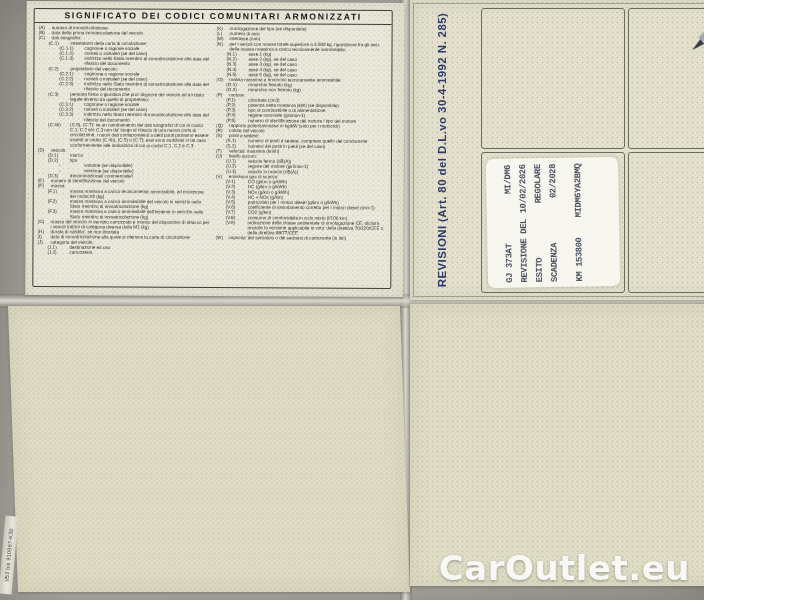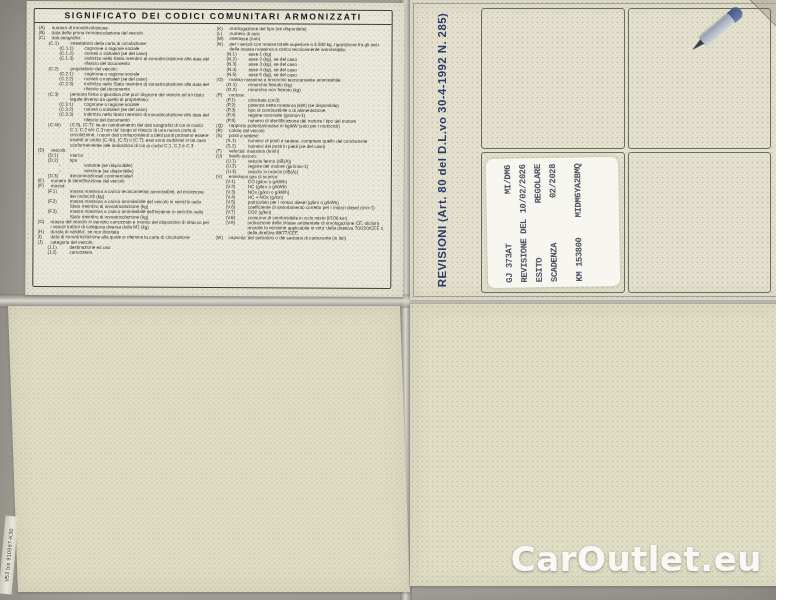--- a/index.html
+++ b/index.html
@@ -1,17 +1,17 @@
 <!DOCTYPE html>
 <html><head>
 <meta charset="utf-8">
 <style>
   html,body{margin:0;padding:0;}
   #photo{
-    position:relative; width:776px; height:600px; overflow:hidden;
+    position:relative; width:704px; height:600px; overflow:hidden;
     background:linear-gradient(105deg,#96928b,#b2aea7 28%,#aca8a1 62%,#9d9992);
     font-family:"Liberation Sans",sans-serif;
     box-shadow:inset 0 0 60px rgba(40,38,35,.25);
   }
   
   .crease-v{position:absolute;left:400px;top:0;width:12px;height:600px;
     background:linear-gradient(90deg,rgba(90,85,78,.35),#d9d6cd 45%,rgba(90,85,78,.35));}
   .crease-h{position:absolute;left:0;top:294px;width:800px;height:14px;
     background:linear-gradient(180deg,rgba(90,85,78,.3),#d9d6cd 48%,rgba(90,85,78,.35));}
   
@@ -64,21 +64,21 @@
   #pen .body{position:absolute;left:12px;top:1px;width:38px;height:11px;border-radius:2px;
     background:linear-gradient(180deg,#cdd2db,#949db1);box-shadow:0 1px 2px rgba(0,0,0,.25);}
   #pen .tip{position:absolute;left:50px;top:3.5px;width:0;height:0;
     border-left:13px solid #3a3f48;border-top:3.5px solid transparent;border-bottom:3.5px solid transparent;}
   
   #edge-strip{position:absolute;left:2px;top:516px;width:13px;height:78px;
     background:linear-gradient(90deg,#c9c6bb,#e9e7dd 60%,#d4d1c6);transform:rotate(5deg);}
   #edge-code{position:absolute;left:50%;top:50%;transform:translate(-50%,-50%) rotate(-90deg) scale(.62);
     white-space:nowrap;font-size:9px;color:#3c3c3c;letter-spacing:.3px;}
   
-  #watermark{position:absolute;right:14px;bottom:21px;font-size:34px;font-weight:bold;
+  #watermark{position:absolute;right:14px;bottom:12px;font-size:34px;font-weight:bold;
     font-family:"DejaVu Sans",sans-serif;color:#f8f8f6;letter-spacing:.5px;
     text-shadow:0 1px 3px rgba(60,60,55,.45);}
 </style>
 </head>
 <body>
 
 <div id="photo">
 
   <div class="crease-v"></div>
   <div class="crease-h"></div>

